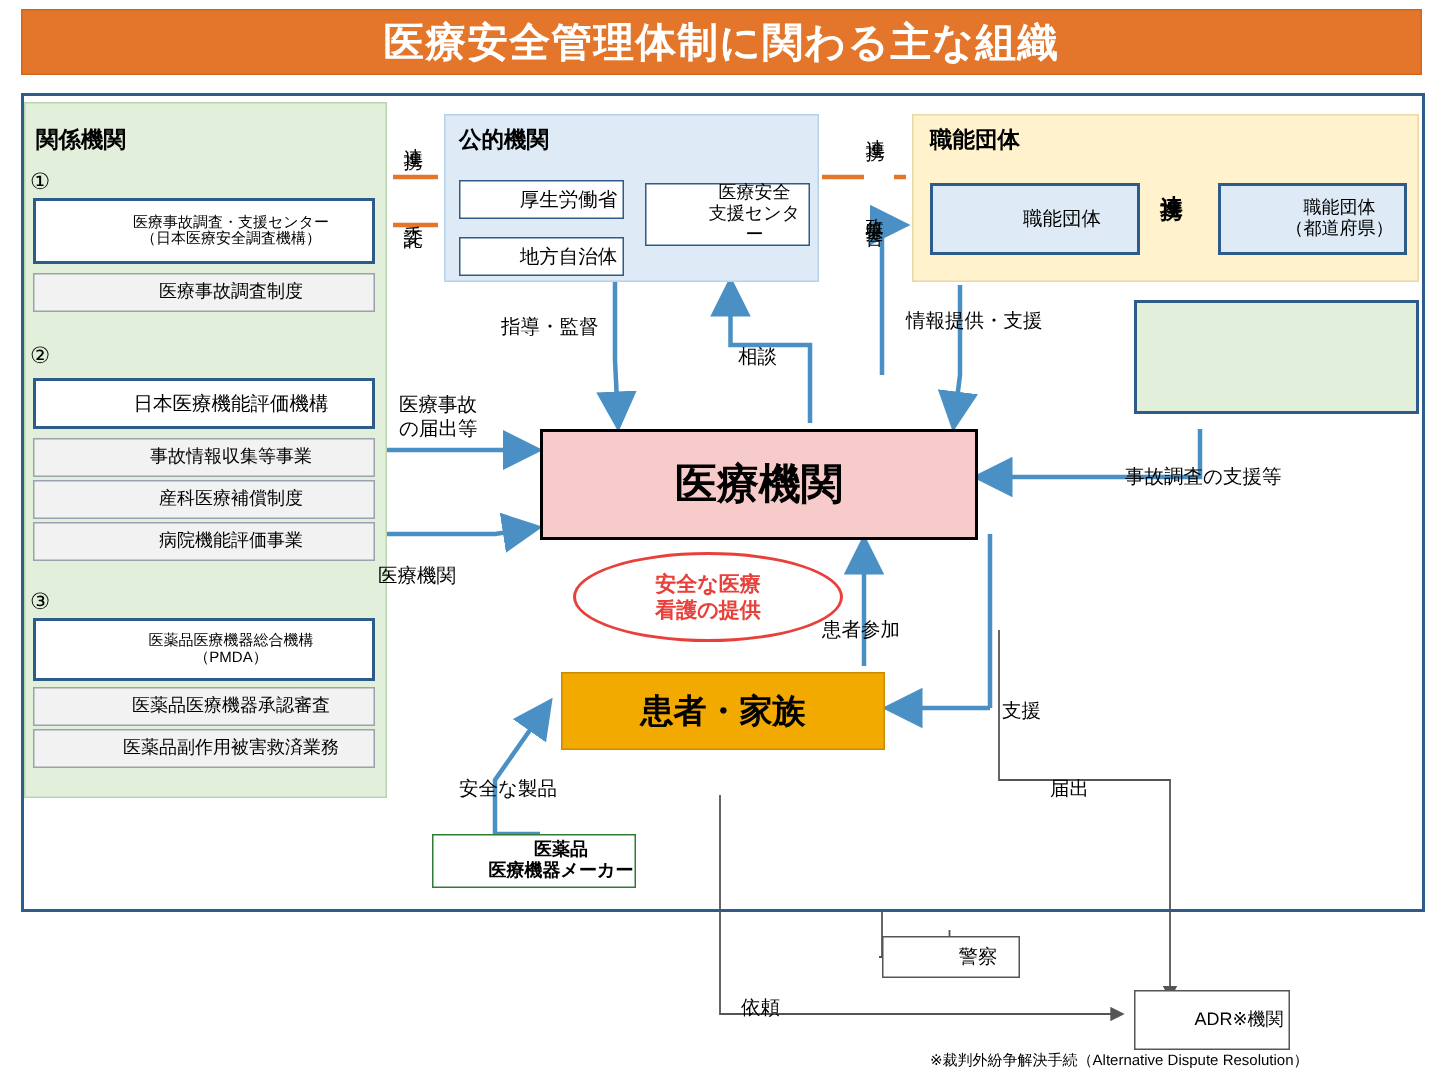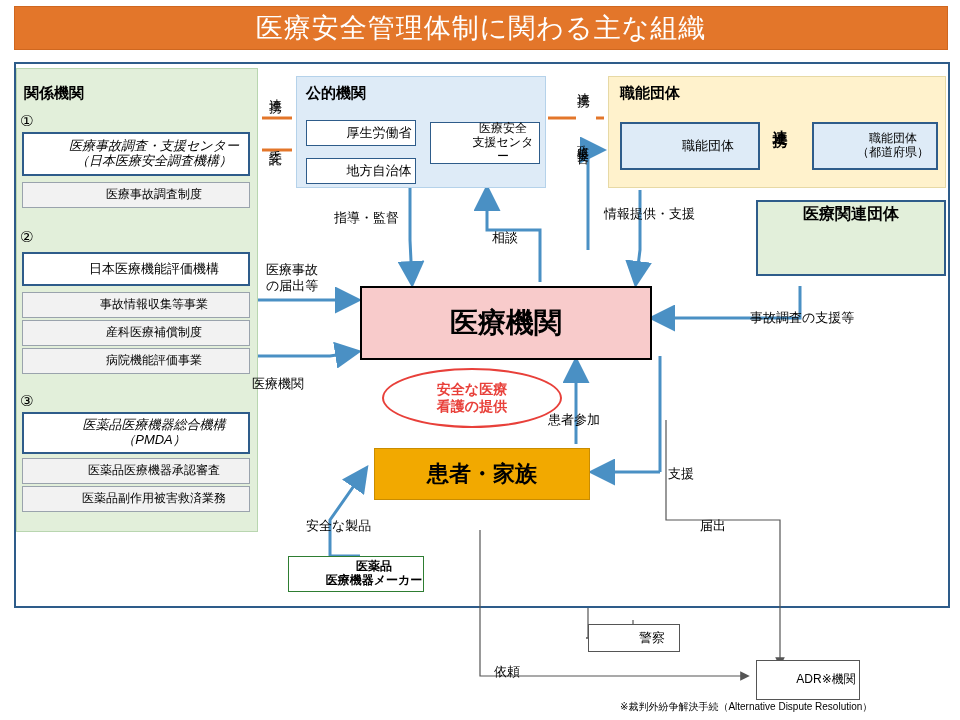--- a/index.html
+++ b/index.html
@@ -3,21 +3,21 @@
 <meta charset="utf-8">
 <style>
   html,body{margin:0;padding:0;}
   body{width:960px;height:720px;position:relative;background:#ffffff;
        font-family:"Liberation Sans","DejaVu Sans",sans-serif;overflow:hidden;}
 
   
   .title-bar{position:absolute;left:14px;top:6px;width:932px;height:42px;
      background:#E3762A;border:1px solid #cf671f;}
   .title-bar span{display:block;text-align:center;line-height:42px;
-     color:#ffffff;font-size:27px;font-weight:normal;letter-spacing:1px;}
+     color:#ffffff;font-size:27px;font-weight:bold;letter-spacing:1px;}
 
   
   .outer-frame{position:absolute;left:14px;top:62px;width:932px;height:542px;
      border:2px solid #2E5C8A;background:#ffffff;}
 
   
   .panel{position:absolute;}
   .panel-title{position:absolute;font-size:15px;font-weight:bold;color:#000;}
 
   .p-kankei{left:16px;top:68px;width:240px;height:462px;background:#E2EFDA;border:1px solid #b9d6b0;}
@@ -25,21 +25,21 @@
   .p-shokuno{left:608px;top:76px;width:336px;height:110px;background:#FFF2CC;border:1px solid #e7d9a5;}
 
   
   .box{position:absolute;box-sizing:border-box;display:flex;align-items:center;
        justify-content:center;text-align:center;background:#ffffff;padding-left:36px;}
   .b-blue{border:2px solid #2E5C8A;}
   .b-gray{border:1px solid #9aa3ad;background:#F2F2F2;}
   .b-thin{border:1px solid #2E5C8A;}
 
   .lbl{font-size:12px;line-height:1.15;color:#000;}
-  .lbl11{font-size:13px;line-height:1.15;color:#000;font-style:italic;}
+  .lbl11{font-size:10px;line-height:1.15;color:#000;}
   .lbl13{font-size:13px;line-height:1.15;color:#000;}
 
   
   .num{position:absolute;font-size:15px;color:#000;}
 
   
   .hospital{position:absolute;left:360px;top:286px;width:288px;height:70px;
      background:#F8CBCB;border:2px solid #000000;display:flex;align-items:center;
      justify-content:center;font-size:28px;font-weight:bold;color:#000;}
   .patient{position:absolute;left:374px;top:448px;width:214px;height:50px;
@@ -187,21 +187,20 @@
 <div class="box b-blue" style="left:620px;top:122px;width:140px;height:48px;background:#DEEBF7;">
   <div class="lbl13">職能団体</div>
 </div>
 <div class="box b-blue" style="left:812px;top:122px;width:126px;height:48px;background:#DEEBF7;">
   <div class="lbl" style="white-space:pre-line;">職能団体
 （都道府県）</div>
 </div>
 <div class="t-v" style="left:770px;top:118px;font-weight:bold;font-size:15px;">連携</div>
 
 <div class="p-kanren">
-  <div class="ttl">医療関連団体</div>
 </div>
 
 <div class="hospital">
   <span>医療機関</span>
 </div>
 <div class="patient">
   <span>患者・家族</span>
 </div>
 <div class="ellipse">
   <span style="white-space:pre-line;">安全な医療

